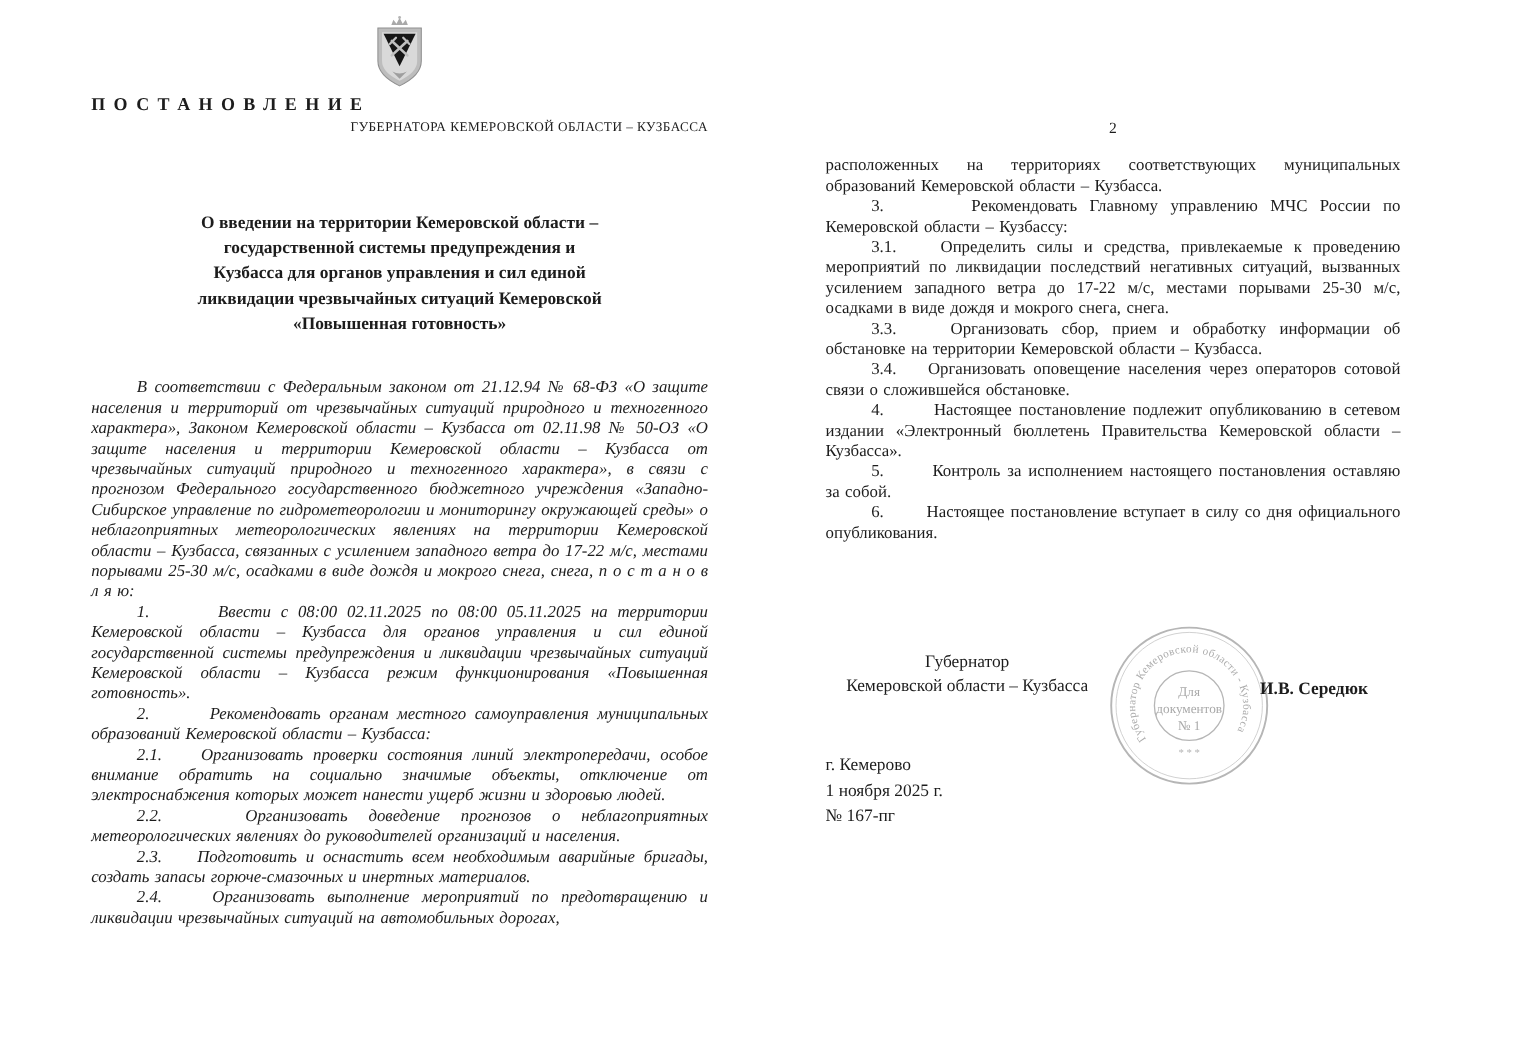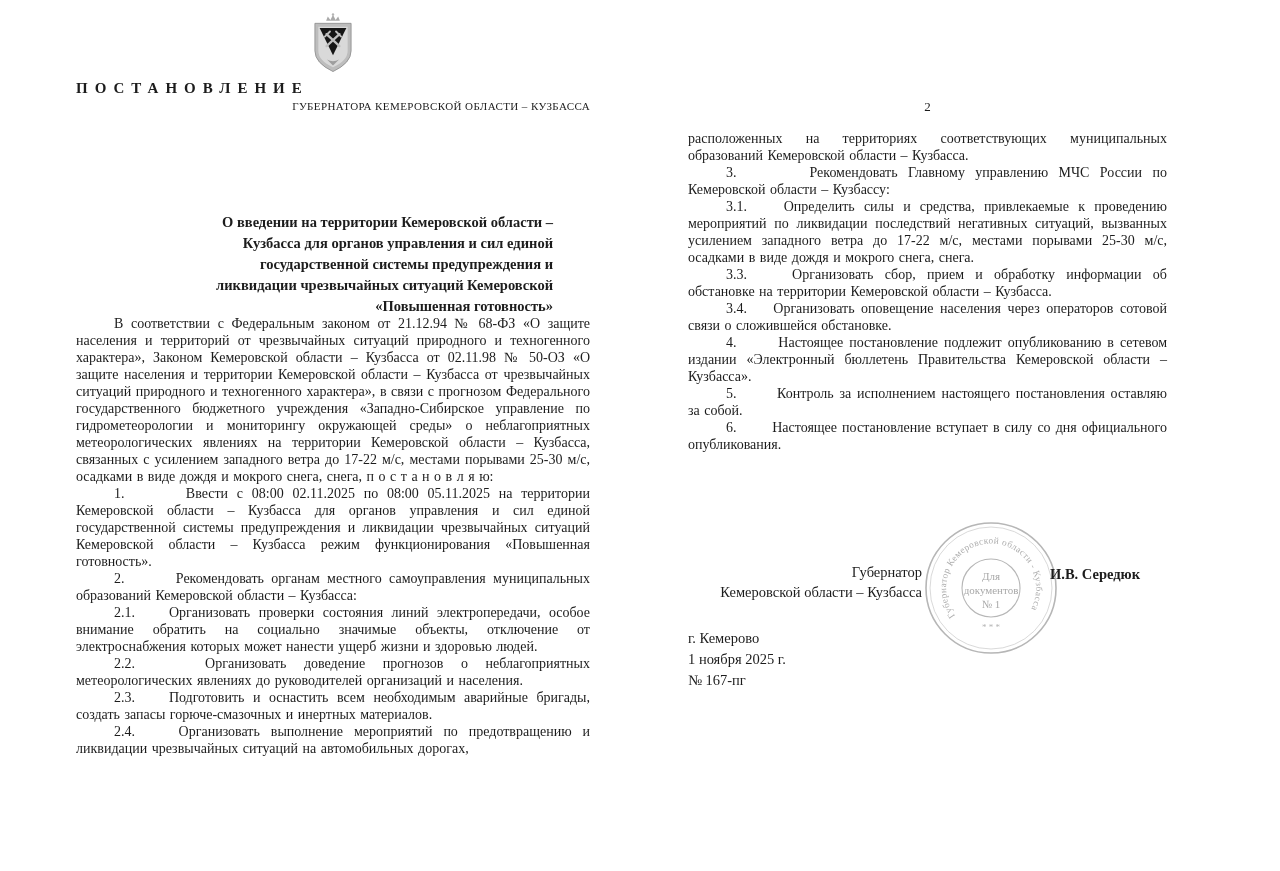--- a/index.html
+++ b/index.html
@@ -17,37 +17,37 @@
   .doc-type{
     position:absolute;top:80px;width:100%;text-align:left;
     font-weight:bold;font-size:15px;letter-spacing:7px;
   }
   .authority{
     position:absolute;top:100px;width:100%;text-align:right;
     font-size:11px;letter-spacing:0.4px;
   }
   .title-block{
     position:absolute;top:176px;left:50%;transform:translateX(-50%);
-    width:440px;text-align:right;font-weight:bold;font-size:14.5px;line-height:21px;margin-top:36px;
+    width:440px;text-align:center;font-weight:bold;font-size:14.5px;line-height:21px;
   }
   .body-block{position:absolute;width:100%;}
-  #page1 .body-block{top:315px;}
+  #page1 .body-block{top:315px;font-style:italic;}
   #page2 .body-block{top:116px;margin-top:14px;}
   p.par{
     margin:0;font-size:14px;line-height:17px;text-align:justify;text-indent:38px;
     word-spacing:1px;
   }
   p.par.no-indent{text-indent:0;}
 
   .page-number{
     position:absolute;top:99px;width:100%;text-align:center;font-size:13px;
   }
 
   .sig-position{
-    position:absolute;top:562px;left:2px;width:232px;text-align:right;
+    position:absolute;top:542px;left:2px;width:232px;text-align:center;
     font-size:14.5px;line-height:20px;
   }
   .sig-name{
     position:absolute;top:566px;left:362px;font-size:14.5px;white-space:nowrap;font-weight:bold;
   }
   .stamp{position:absolute;top:518px;left:233px;width:140px;height:140px;}
 
   .footer-block{
     position:absolute;top:628px;left:0;font-size:14.5px;line-height:21px;
   }
@@ -74,22 +74,22 @@
 
       <path d="M23 54 Q30 58 37 54 L30 61 Z" fill="#9e9e9e"></path>
     </svg>
   </div>
 
   <div class="doc-type">ПОСТАНОВЛЕНИЕ</div>
   <div class="authority">ГУБЕРНАТОРА КЕМЕРОВСКОЙ ОБЛАСТИ – КУЗБАССА</div>
 
   <div class="title-block">
     <div>О введении на территории Кемеровской области –</div>
+    <div>государственной системы предупреждения и</div>
     <div>Кузбасса для органов управления и сил единой</div>
-    <div>государственной системы предупреждения и</div>
     <div>ликвидации чрезвычайных ситуаций Кемеровской</div>
     <div>«Повышенная готовность»</div>
   </div>
 
   <div class="body-block">
     <p class="par">В соответствии с Федеральным законом от 21.12.94 № 68-ФЗ «О защите населения и территорий от чрезвычайных ситуаций природного и техногенного характера», Законом Кемеровской области – Кузбасса от 02.11.98 № 50-ОЗ «О защите населения и территории Кемеровской области – Кузбасса от чрезвычайных ситуаций природного и техногенного характера», в связи с прогнозом Федерального государственного бюджетного учреждения «Западно-Сибирское управление по гидрометеорологии и мониторингу окружающей среды» о неблагоприятных метеорологических явлениях на территории Кемеровской области – Кузбасса, связанных с усилением западного ветра до 17-22 м/с, местами порывами 25-30 м/с, осадками в виде дождя и мокрого снега, снега, п о с т а н о в л я ю:</p>
     <p class="par">1.&nbsp;&nbsp;&nbsp;&nbsp;&nbsp;&nbsp;&nbsp;Ввести с 08:00 02.11.2025 по 08:00 05.11.2025 на территории Кемеровской области – Кузбасса для органов управления и сил единой государственной системы предупреждения и ликвидации чрезвычайных ситуаций Кемеровской области – Кузбасса режим функционирования «Повышенная готовность».</p>
     <p class="par">2.&nbsp;&nbsp;&nbsp;&nbsp;&nbsp;&nbsp;&nbsp;Рекомендовать органам местного самоуправления муниципальных образований Кемеровской области – Кузбасса:</p>
     <p class="par">2.1.&nbsp;&nbsp;&nbsp;&nbsp;Организовать проверки состояния линий электропередачи, особое внимание обратить на социально значимые объекты, отключение от электроснабжения которых может нанести ущерб жизни и здоровью людей.</p>
     <p class="par">2.2.&nbsp;&nbsp;&nbsp;&nbsp;Организовать доведение прогнозов о неблагоприятных метеорологических явлениях до руководителей организаций и населения.</p>

